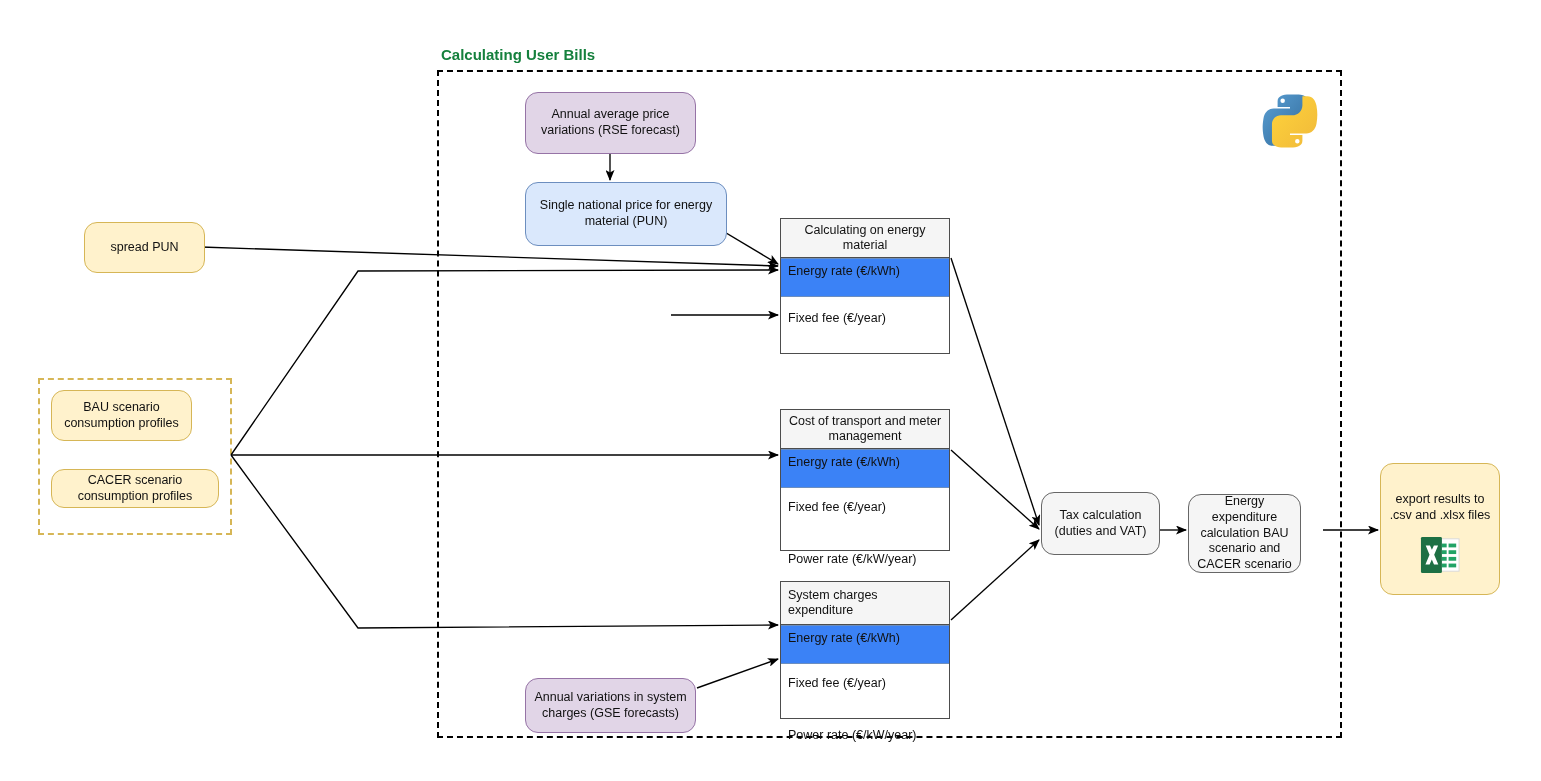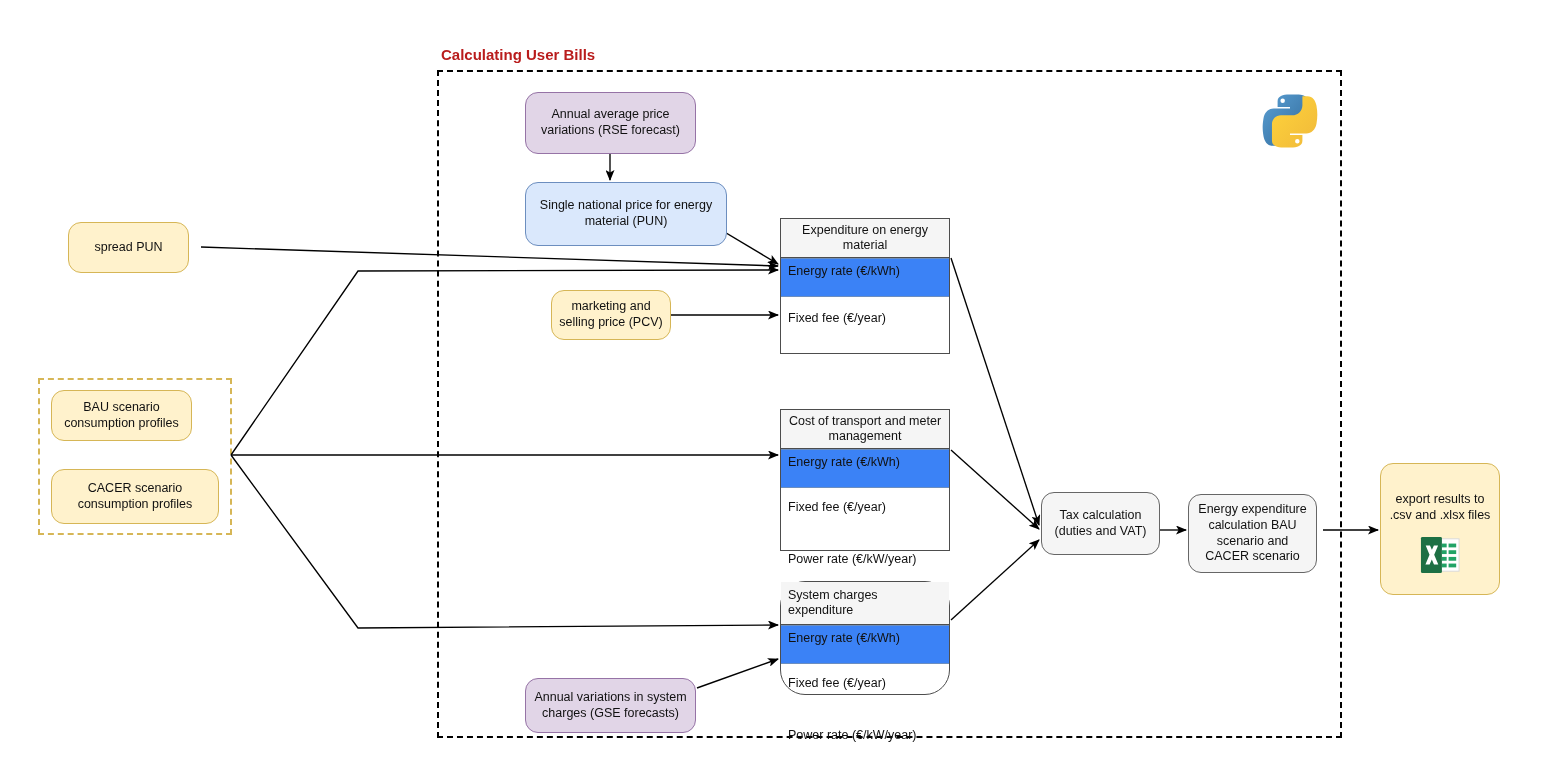--- a/index.html
+++ b/index.html
@@ -22,21 +22,21 @@
   .purple{background:#e1d5e7;border:1px solid #9673a6;}
   .blue  {background:#dae8fc;border:1px solid #6c8ebf;}
   .grey  {background:#f5f5f5;border:1px solid #666666;}
 
   
   .dashbox{position:absolute;z-index:0;box-sizing:border-box;background:transparent;}
   .dash-black{border:2px dashed #000000;}
   .dash-orange{border:2px dashed #d6b656;}
 
   
-  .section-title{position:absolute;z-index:3;font-size:15px;font-weight:bold;color:#b91c1c;}
+  .section-title{position:absolute;z-index:3;font-size:15px;font-weight:bold;color:#15803d;}
 
   
   .tbl{position:absolute;z-index:2;box-sizing:border-box;
        border:1px solid #4d4d4d;background:#ffffff;}
   .tbl .th{background:#f5f5f5;border-bottom:1px solid #4d4d4d;
            font-size:12.5px;padding:4px 6px;line-height:1.2;color:#111;}
   .tbl .th.center{text-align:center;}
   .tbl .th.left{text-align:left;}
   .tbl .tr{font-size:12.5px;padding:5px 7px;color:#111;
            border-bottom:1px solid transparent;}
@@ -106,73 +106,70 @@
         <linearGradient id="pyy" x1="0" y1="0" x2="1" y2="1">
           <stop offset="0" stop-color="#ffd43b"></stop>
             <stop offset="1" stop-color="#f0b93a"></stop>
         </linearGradient>
       </defs>
       <path fill="url(#pyb)" d="M54 8c-12 0-21 3-21 12v10h22v3H26c-9 0-16 6-18 17-2 12-2 20 0 32 2 10 7 17 16 17h9V84c0-10 8-18 18-18h20c9 0 16-7 16-16V20C87 11 78 8 66 8zm-12 7a4 4 0 1 1 0 8 4 4 0 0 1 0-8z"></path>
       <path fill="url(#pyy)" d="M56 102c12 0 21-3 21-12V80H55v-3h29c9 0 16-6 18-17 2-12 2-20 0-32-2-10-7-17-16-17h-9v16c0 10-8 18-18 18H39c-9 0-16 7-16 16v29c0 9 9 12 21 12zm12-7a4 4 0 1 1 0-8 4 4 0 0 1 0 8z"></path>
     </svg>
   </div>
 
-  <div class="node rbox yellow" style="left:68px;top:222px;width:121px;height:51px;font-size:12.5px;">
+  <div class="node rbox yellow" style="left:84px;top:222px;width:121px;height:51px;font-size:12.5px;">
     <span class="lbl">spread PUN</span>
   </div>
 
   <div class="node rbox yellow" style="left:51px;top:390px;width:141px;height:51px;font-size:12.5px;padding:0 7px;">
     <span class="lbl">BAU scenario consumption profiles</span>
   </div>
 
-  <div class="node rbox yellow" style="left:51px;top:469px;width:168px;height:55px;font-size:12.5px;padding:0 24px;">
+  <div class="node rbox yellow" style="left:51px;top:469px;width:168px;height:39px;font-size:12.5px;padding:0 24px;">
     <span class="lbl">CACER scenario consumption profiles</span>
   </div>
 
   <div class="node rbox purple" style="left:525px;top:92px;width:171px;height:62px;font-size:12.5px;padding:0 8px;">
     <span class="lbl">Annual average price variations (RSE forecast)</span>
   </div>
 
   <div class="node rbox blue" style="left:525px;top:182px;width:202px;height:64px;font-size:12.5px;padding:8px 6px;">
     <span class="lbl">Single national price for energy material (PUN)</span>
   </div>
 
-  <div class="node rbox yellow" style="left:551px;top:290px;width:120px;height:50px;font-size:12.5px;padding:0 6px;">
-    <span class="lbl">marketing and selling price (PCV)</span>
-  </div>
 
   <div class="node rbox purple" style="left:525px;top:678px;width:171px;height:55px;font-size:12.5px;padding:0 8px;">
     <span class="lbl">Annual variations in system charges (GSE forecasts)</span>
   </div>
 
   <div class="tbl" style="left:780px;top:218px;width:170px;height:136px;">
-    <div class="th center">Expenditure on energy material</div>
+    <div class="th center">Calculating on energy material</div>
     <div class="tr hl" style="height:27px;">Energy rate (€/kWh)</div>
     <div class="tr" style="height:36px;padding-top:14px;">Fixed fee (€/year)</div>
   </div>
 
   <div class="tbl" style="left:780px;top:409px;width:170px;height:142px;">
     <div class="th center">Cost of transport and meter management</div>
     <div class="tr hl" style="height:27px;">Energy rate (€/kWh)</div>
     <div class="tr" style="height:34px;padding-top:12px;">Fixed fee (€/year)</div>
     <div class="tr" style="height:34px;padding-top:12px;">Power rate (€/kW/year)</div>
   </div>
 
-  <div class="tbl" style="left:780px;top:581px;width:170px;height:114px;border-radius:25px;">
+  <div class="tbl" style="left:780px;top:581px;width:170px;height:138px;">
     <div class="th left" style="padding:6px 7px;">System charges expenditure</div>
     <div class="tr hl" style="height:27px;">Energy rate (€/kWh)</div>
     <div class="tr" style="height:34px;padding-top:12px;">Fixed fee (€/year)</div>
     <div class="tr" style="height:34px;padding-top:12px;">Power rate (€/kW/year)</div>
   </div>
 
   <div class="node rbox grey" style="left:1041px;top:492px;width:119px;height:63px;font-size:12.5px;padding:0 6px;">
     <span class="lbl">Tax calculation (duties and VAT)</span>
   </div>
 
-  <div class="node rbox grey" style="left:1188px;top:494px;width:129px;height:79px;font-size:12.5px;padding:0 8px;">
+  <div class="node rbox grey" style="left:1188px;top:494px;width:113px;height:79px;font-size:12.5px;padding:0 8px;">
     <span class="lbl">Energy expenditure calculation BAU scenario and CACER scenario</span>
   </div>
 
   <div class="node rbox yellow" style="left:1380px;top:463px;width:120px;height:132px;font-size:12.5px;padding:0 6px;
               flex-direction:column;justify-content:flex-start;padding-top:28px;">
     <span class="lbl">export results to .csv and .xlsx files</span>
     <span class="excel-icon" style="margin-top:12px;">
       <svg viewBox="0 0 44 42" width="42" height="40">
         <rect x="19" y="4" width="23" height="34" fill="#ffffff" stroke="#d9d9d9" stroke-width="1"></rect>
         <g fill="#21a366">

